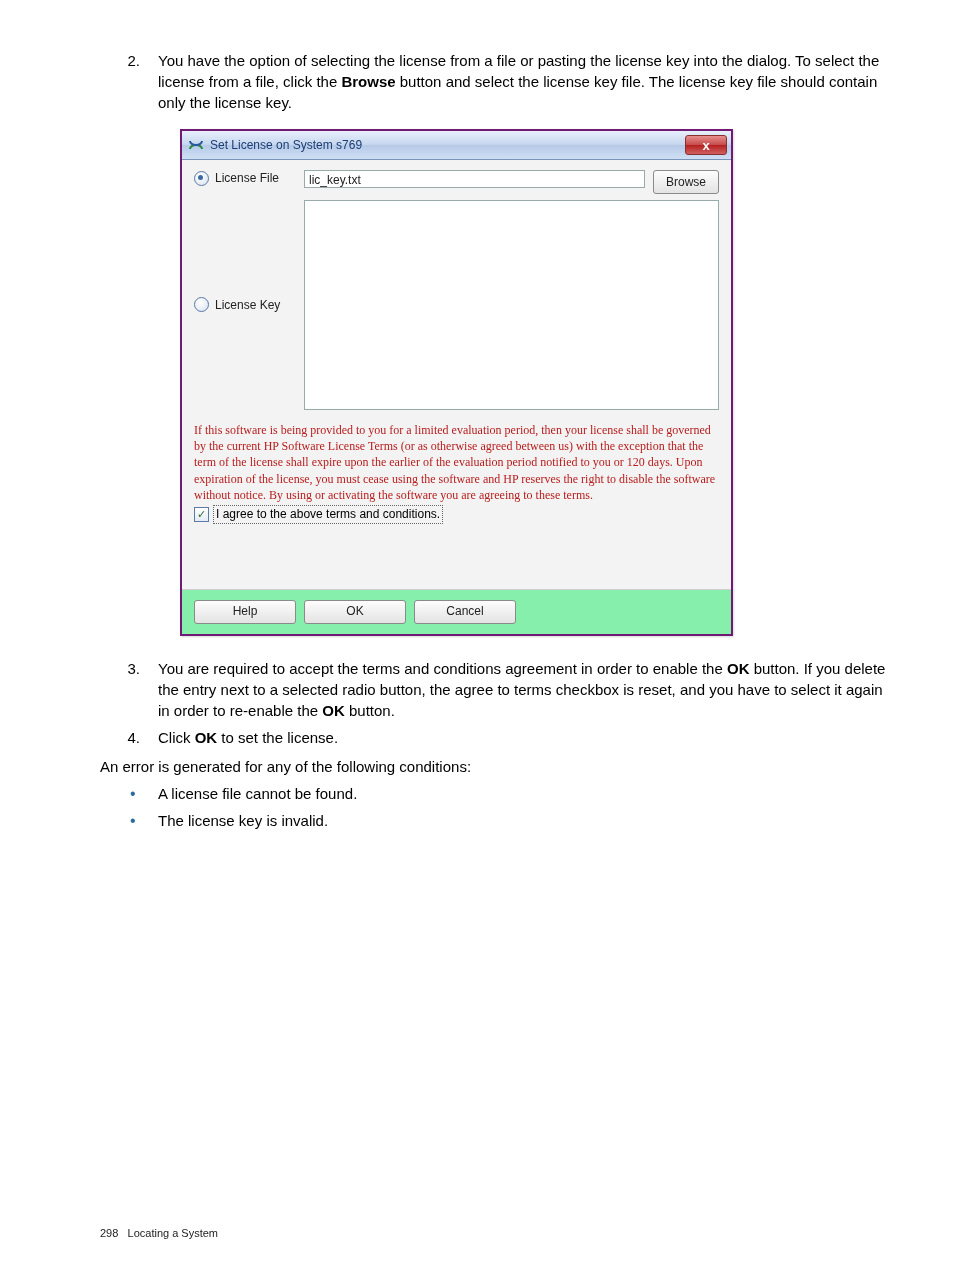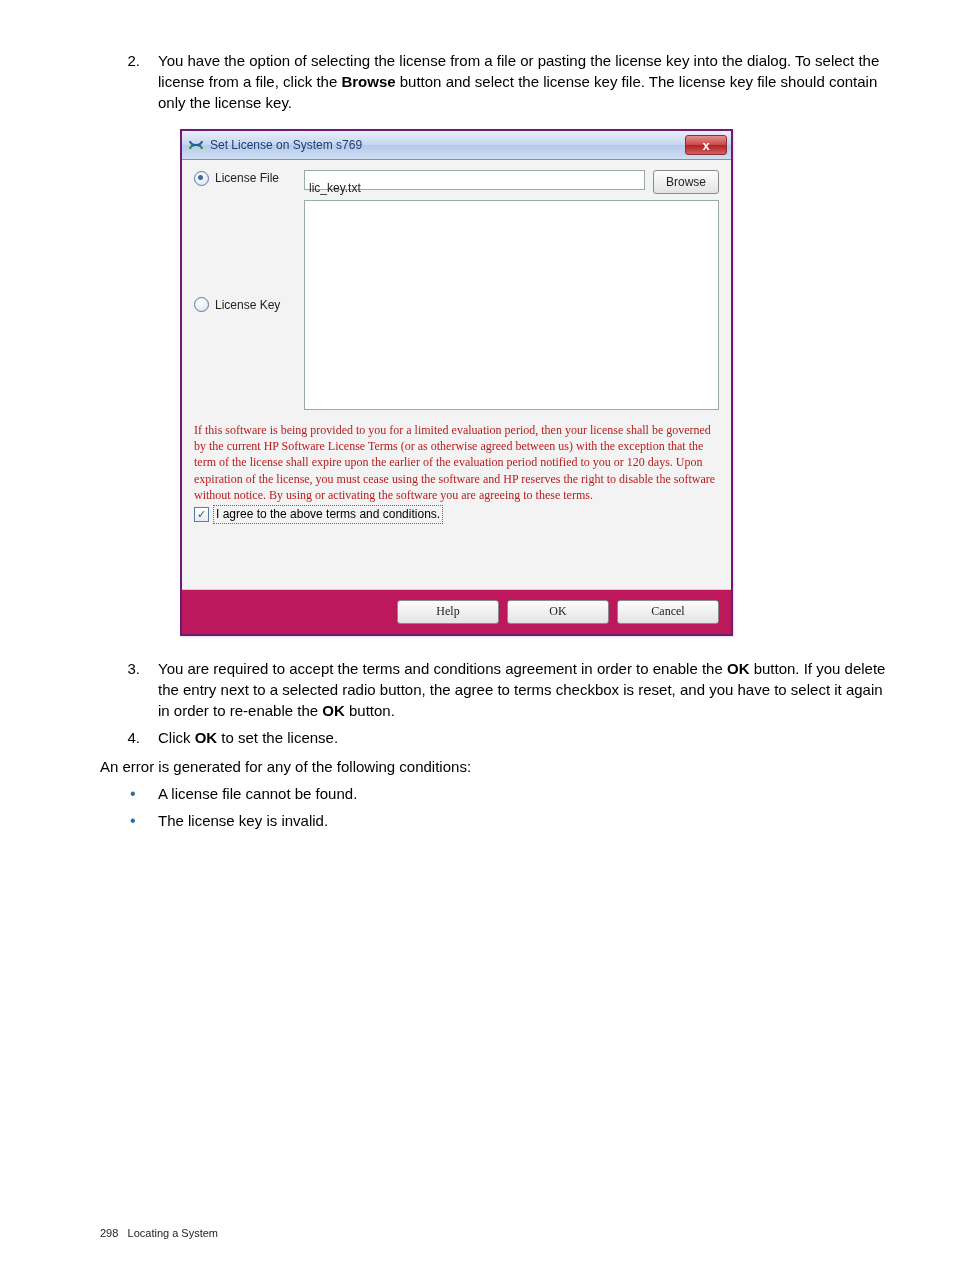--- a/index.html
+++ b/index.html
@@ -89,21 +89,21 @@
     left: 3px; top: 3px;
     width: 5px; height: 5px;
     border-radius: 50%;
     background: #3b6aa0;
   }
   .text-input {
     flex: 1;
     height: 18px;
     background: #fff;
     border: 1px solid #9aa;
-    padding: 9px 4px;
+    padding: 1px 4px;
     font-size: 12px;
     color: #222;
     box-sizing: border-box;
   }
   .browse-btn, .footer-btn {
     background: linear-gradient(to bottom, #fdfdfd, #e3e3e3);
     border: 1px solid #8a8a8a;
     border-radius: 3px;
     font-size: 12px;
     color: #222;
@@ -148,27 +148,25 @@
     color: #2a6a2a;
     font-size: 11px;
     line-height: 1;
   }
   .agree-label {
     font-size: 12px;
     border: 1px dotted #666;
     padding: 0 2px;
   }
   .dialog-footer {
-    background: #be185d;
+    background: #86efac;
     border-top: 1px solid #cfcfcf;
     padding: 10px 12px;
     display: flex;
-    justify-content: flex-end;
     gap: 8px;
-    font-family: Liberation Serif, serif;
   }
   .footer-btn { margin-left: 0; width: 76px; justify-content: center; }
   .intro-para {
     margin: 8px 0 0 0;
     font-size: 15px;
   }
   ul.errs {
     list-style: none;
     padding: 0;
     margin: 6px 0 0 0;

